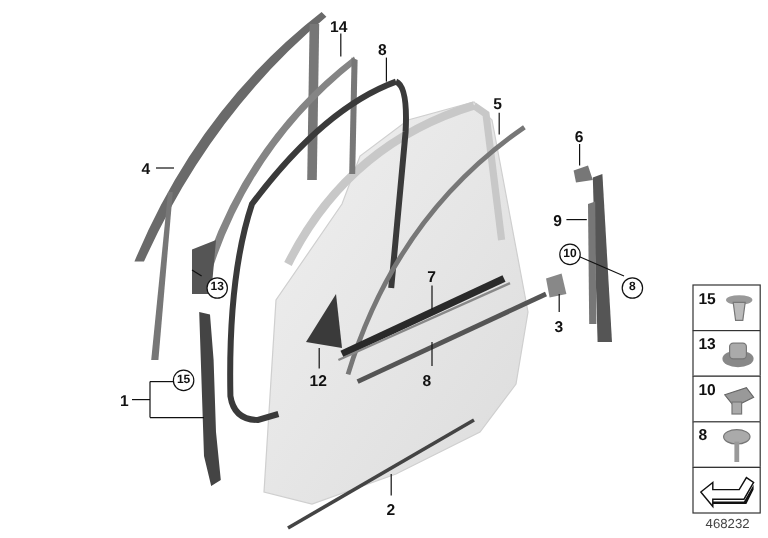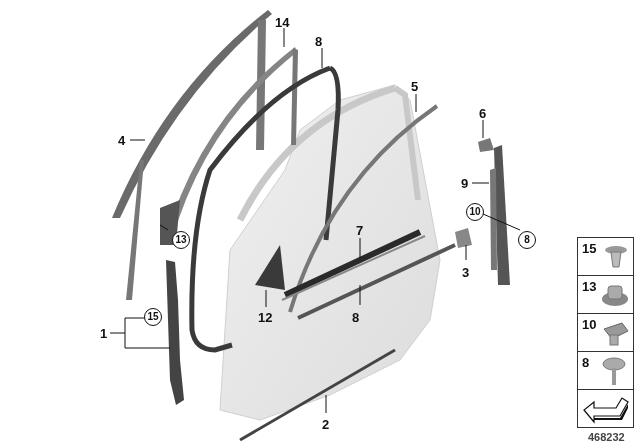--- a/index.html
+++ b/index.html
@@ -4,21 +4,21 @@
 <style>
   html, body { margin:0; padding:0; background:#ffffff; }
   body { width:640px; height:448px; position:relative; overflow:hidden; font-family:"Liberation Sans", sans-serif; }
   #diagram { position:absolute; left:0; top:0; width:640px; height:448px; }
   .callout { position:absolute; font-weight:bold; font-size:13px; color:#111; line-height:1;text-align:center; }
   .circ { position:absolute; width:16px; height:16px; border:1.3px solid #111; border-radius:50%; font-size:10px; font-weight:bold; color:#111; text-align:center; line-height:16px; background:#fff; }
   #legend { position:absolute; left:577px; top:238px; width:57px; }
   .legend-cell { position:relative; width:55px; height:37px; border:1px solid #333; margin-top:-1px; background:#fff; }
   .legend-num { position:absolute; left:4px; top:3px; font-weight:bold; font-size:13px; color:#111; }
   .legend-icon { position:absolute; right:3px; top:3px; width:32px; height:32px; }
-  #docid { position:absolute; left:588px; top:431px; font-size:11px; color:#444;font-weight:bold; }
+  #docid { position:absolute; left:588px; top:431px; font-size:11px; color:#444; }
 </style>
 </head>
 <body>
 
 <div id="diagram">
   <svg width="640" height="448" viewBox="0 0 640 448">
     <defs>
       <linearGradient id="doorg" x1="0" y1="0" x2="1" y2="1">
         <stop offset="0" stop-color="#f0f0f0"></stop>
           <stop offset="1" stop-color="#dcdcdc"></stop>

